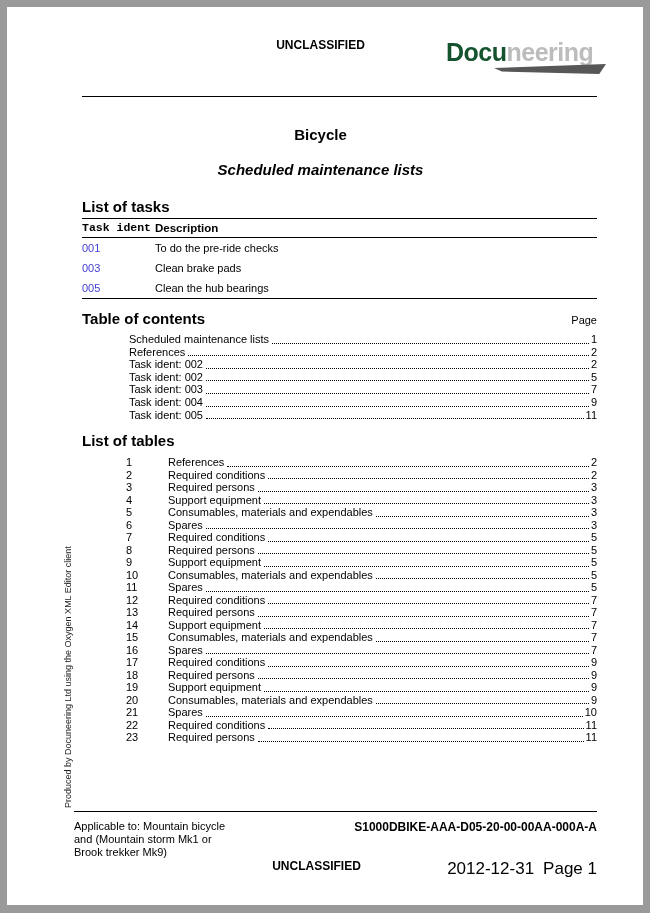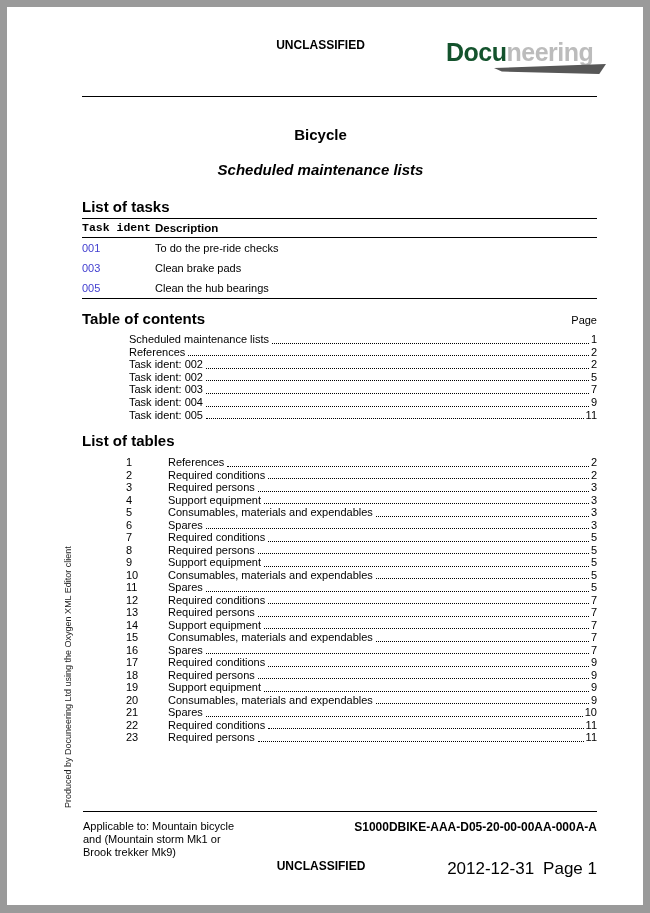--- a/index.html
+++ b/index.html
@@ -132,21 +132,21 @@
     text-align: right;
     white-space: nowrap;
   }
   
   .lot-heading { margin-top: 11px; }
   .lot-entries { margin-top: 6px; padding-left: 44px; }
   .lot-entries .leader-row { line-height: 12.5px; }
   
   .footer-block {
     position: absolute;
-    left: 76px; right: 46px;
+    left: 67px; right: 46px;
     top: 804px;
     border-top: 1.5px solid #000;
   }
   .footer-inner { position: relative; height: 70px; }
   .applic {
     position: absolute;
     left: 0; top: 8px;
     font-size: 11px;
     line-height: 13.2px;
   }

